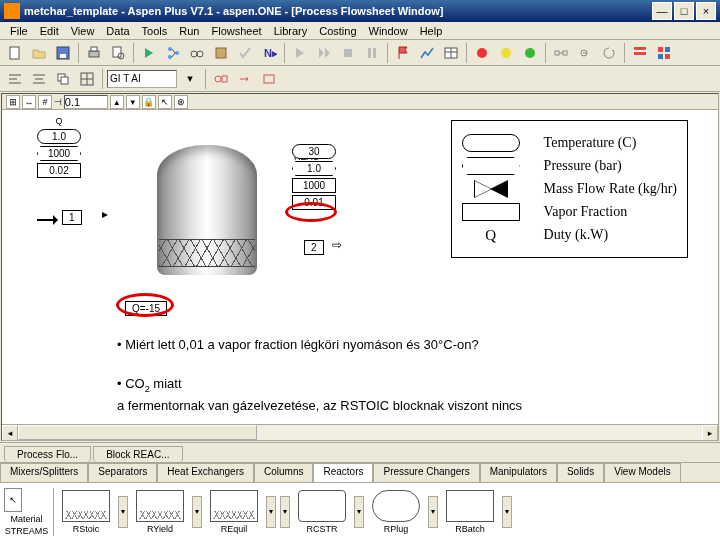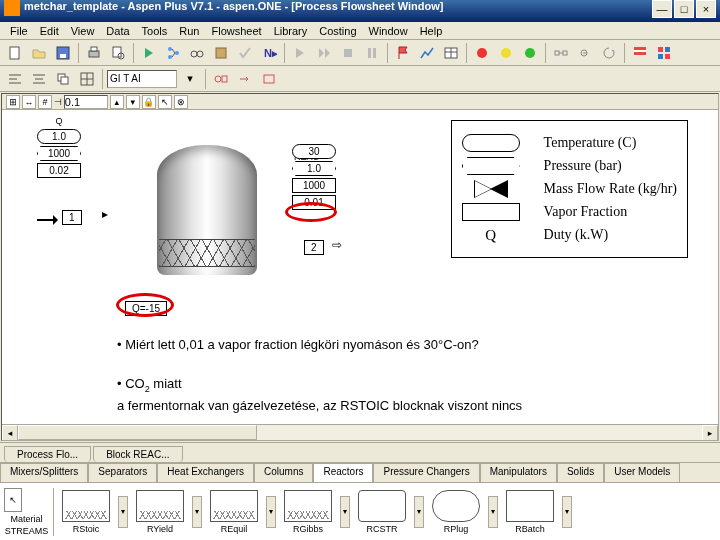--- a/index.html
+++ b/index.html
@@ -1,19 +1,19 @@
 <!DOCTYPE html>
 <html><head>
 <meta charset="utf-8">
 <style>
 * { margin: 0; padding: 0; box-sizing: border-box; }
 body { font-family: "MS Sans Serif", Tahoma, sans-serif; font-size: 11px; background: #ece9d8; width: 720px; height: 540px; overflow: hidden; position: relative; }
 
 
-.titlebar { height: 22px; background: linear-gradient(to bottom, #3a6ea5 0%, #0a246a 100%); display: flex; color: white; padding: 0 4px; }
+.titlebar { height: 22px; background: linear-gradient(to bottom, #3a6ea5 0%, #0a246a 100%); display: flex; align-items: center; color: white; padding: 0 4px; }
 .titlebar .app-icon { width: 16px; height: 16px; background: #ff8c00; margin-right: 4px; display: inline-block; }
 .titlebar .title { flex: 1; font-weight: bold; font-size: 11px; }
 .titlebar .win-btns { display: flex; gap: 2px; }
 .titlebar .win-btn { width: 20px; height: 18px; background: #ece9d8; border: 1px solid #fff; display: flex; align-items: center; justify-content: center; font-size: 11px; color: #000; }
 
 
 .menubar { height: 18px; background: #ece9d8; display: flex; align-items: center; padding: 0 4px; border-bottom: 1px solid #aca899; }
 .menubar .menu-item { padding: 1px 6px; cursor: default; }
 
 
@@ -433,21 +433,21 @@
 <div class="modlib">
   <div class="modlib-tabs">
     <div class="modlib-tab">Mixers/Splitters</div>
     <div class="modlib-tab">Separators</div>
     <div class="modlib-tab">Heat Exchangers</div>
     <div class="modlib-tab">Columns</div>
     <div class="modlib-tab active">Reactors</div>
     <div class="modlib-tab">Pressure Changers</div>
     <div class="modlib-tab">Manipulators</div>
     <div class="modlib-tab">Solids</div>
-    <div class="modlib-tab">User Models</div>
+    <div class="modlib-tab">View Models</div>
   </div>
   <div class="modlib-row">
     <div class="modlib-side">
       <div class="ptr">↖</div>
       <div>Material</div>
       <div>STREAMS</div>
     </div>
     <div class="mod-cell">
         <div class="mod-icon">
           <div class="mini-mesh"></div>
@@ -462,26 +462,20 @@
         <div class="mod-label">RYield</div>
       </div>
     <div class="mod-dd">▾</div>
     <div class="mod-cell">
         <div class="mod-icon">
           <div class="mini-mesh"></div>
         </div>
         <div class="mod-label">REquil</div>
       </div>
     <div class="mod-dd">▾</div>
-    <div class="mod-cell">
-        <div class="mod-icon">
-          <div class="mini-mesh"></div>
-        </div>
-        <div class="mod-label">RGibbs</div>
-      </div>
     <div class="mod-dd">▾</div>
     <div class="mod-cell">
         <div class="mod-icon" style="border-radius:4px"></div>
         <div class="mod-label">RCSTR</div>
       </div>
     <div class="mod-dd">▾</div>
     <div class="mod-cell">
         <div class="mod-icon" style="border-radius:16px"></div>
         <div class="mod-label">RPlug</div>
       </div>

